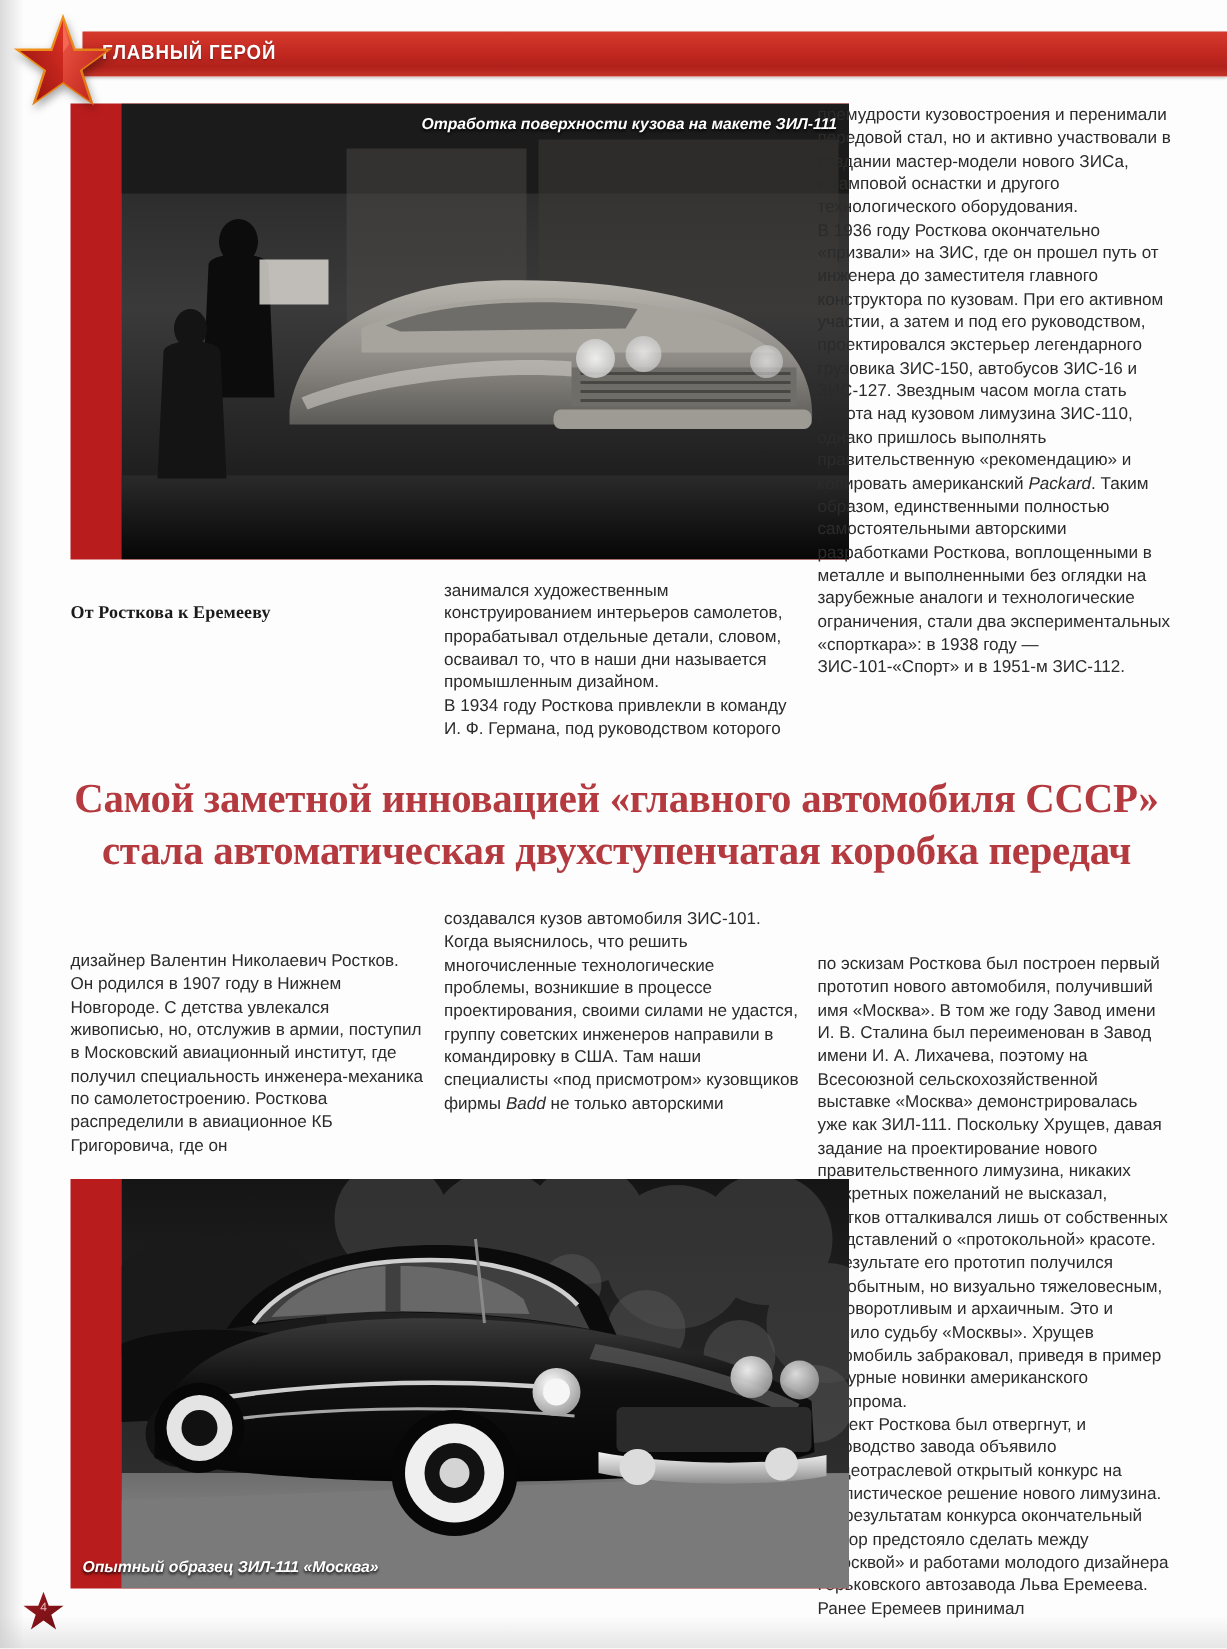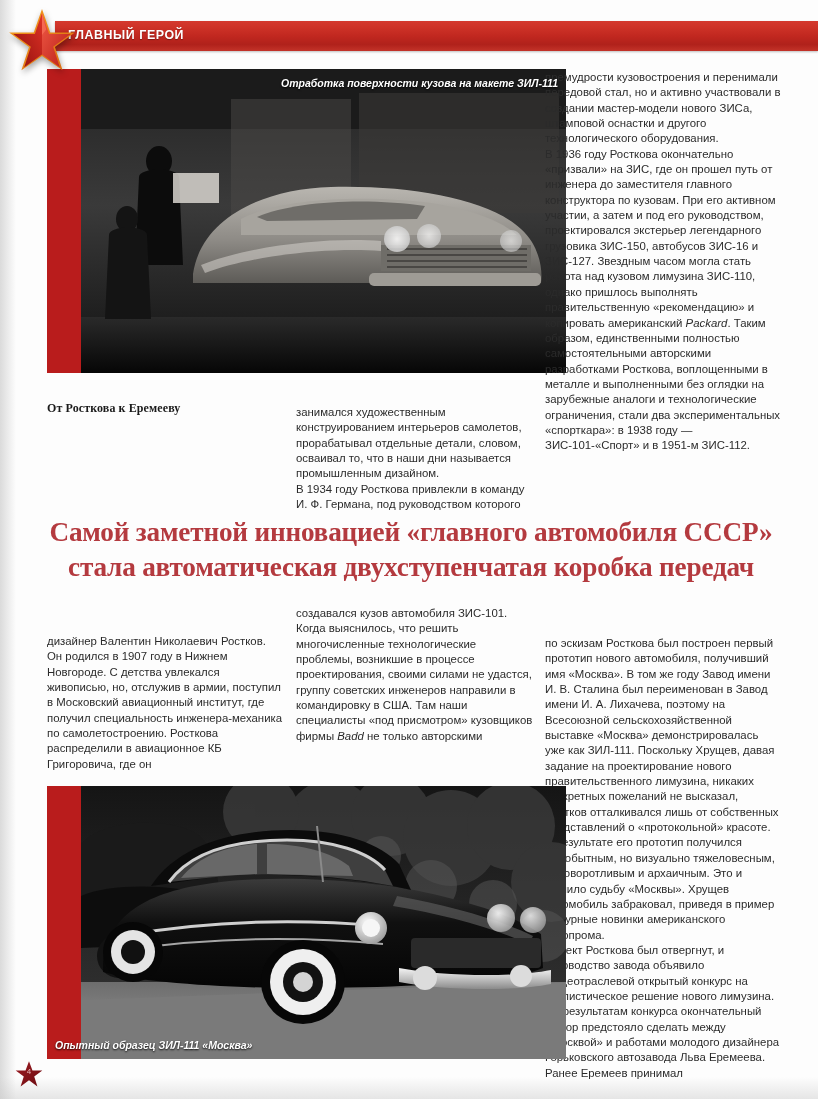--- a/index.html
+++ b/index.html
@@ -114,21 +114,21 @@
     line-height: 15.35px;
     color: #2b2b2b;
     text-align: left;
     width: 237px;
   }
   .col p { margin: 0; }
   .col i, .col em { font-style: italic; }
 
   .col-right-top   { left: 545px; top: 70px;  width: 236px; }
   .col-left-mid    { left: 47px;  top: 398px; width: 237px; }
-  .col-mid-mid     { left: 296px; top: 387px; width: 237px; margin-top: 18px; }
+  .col-mid-mid     { left: 296px; top: 387px; width: 237px; }
 
   .col-left-bot    { left: 47px;  top: 606px; width: 237px; margin-top: 28px; }
   .col-mid-bot     { left: 296px; top: 606px; width: 237px; }
   .col-right-bot   { left: 545px; top: 636px; width: 236px; }
 
   .subhead {
     font-family: "Liberation Serif", "DejaVu Serif", serif;
     font-weight: bold;
     font-size: 12px;
     line-height: 20px;

